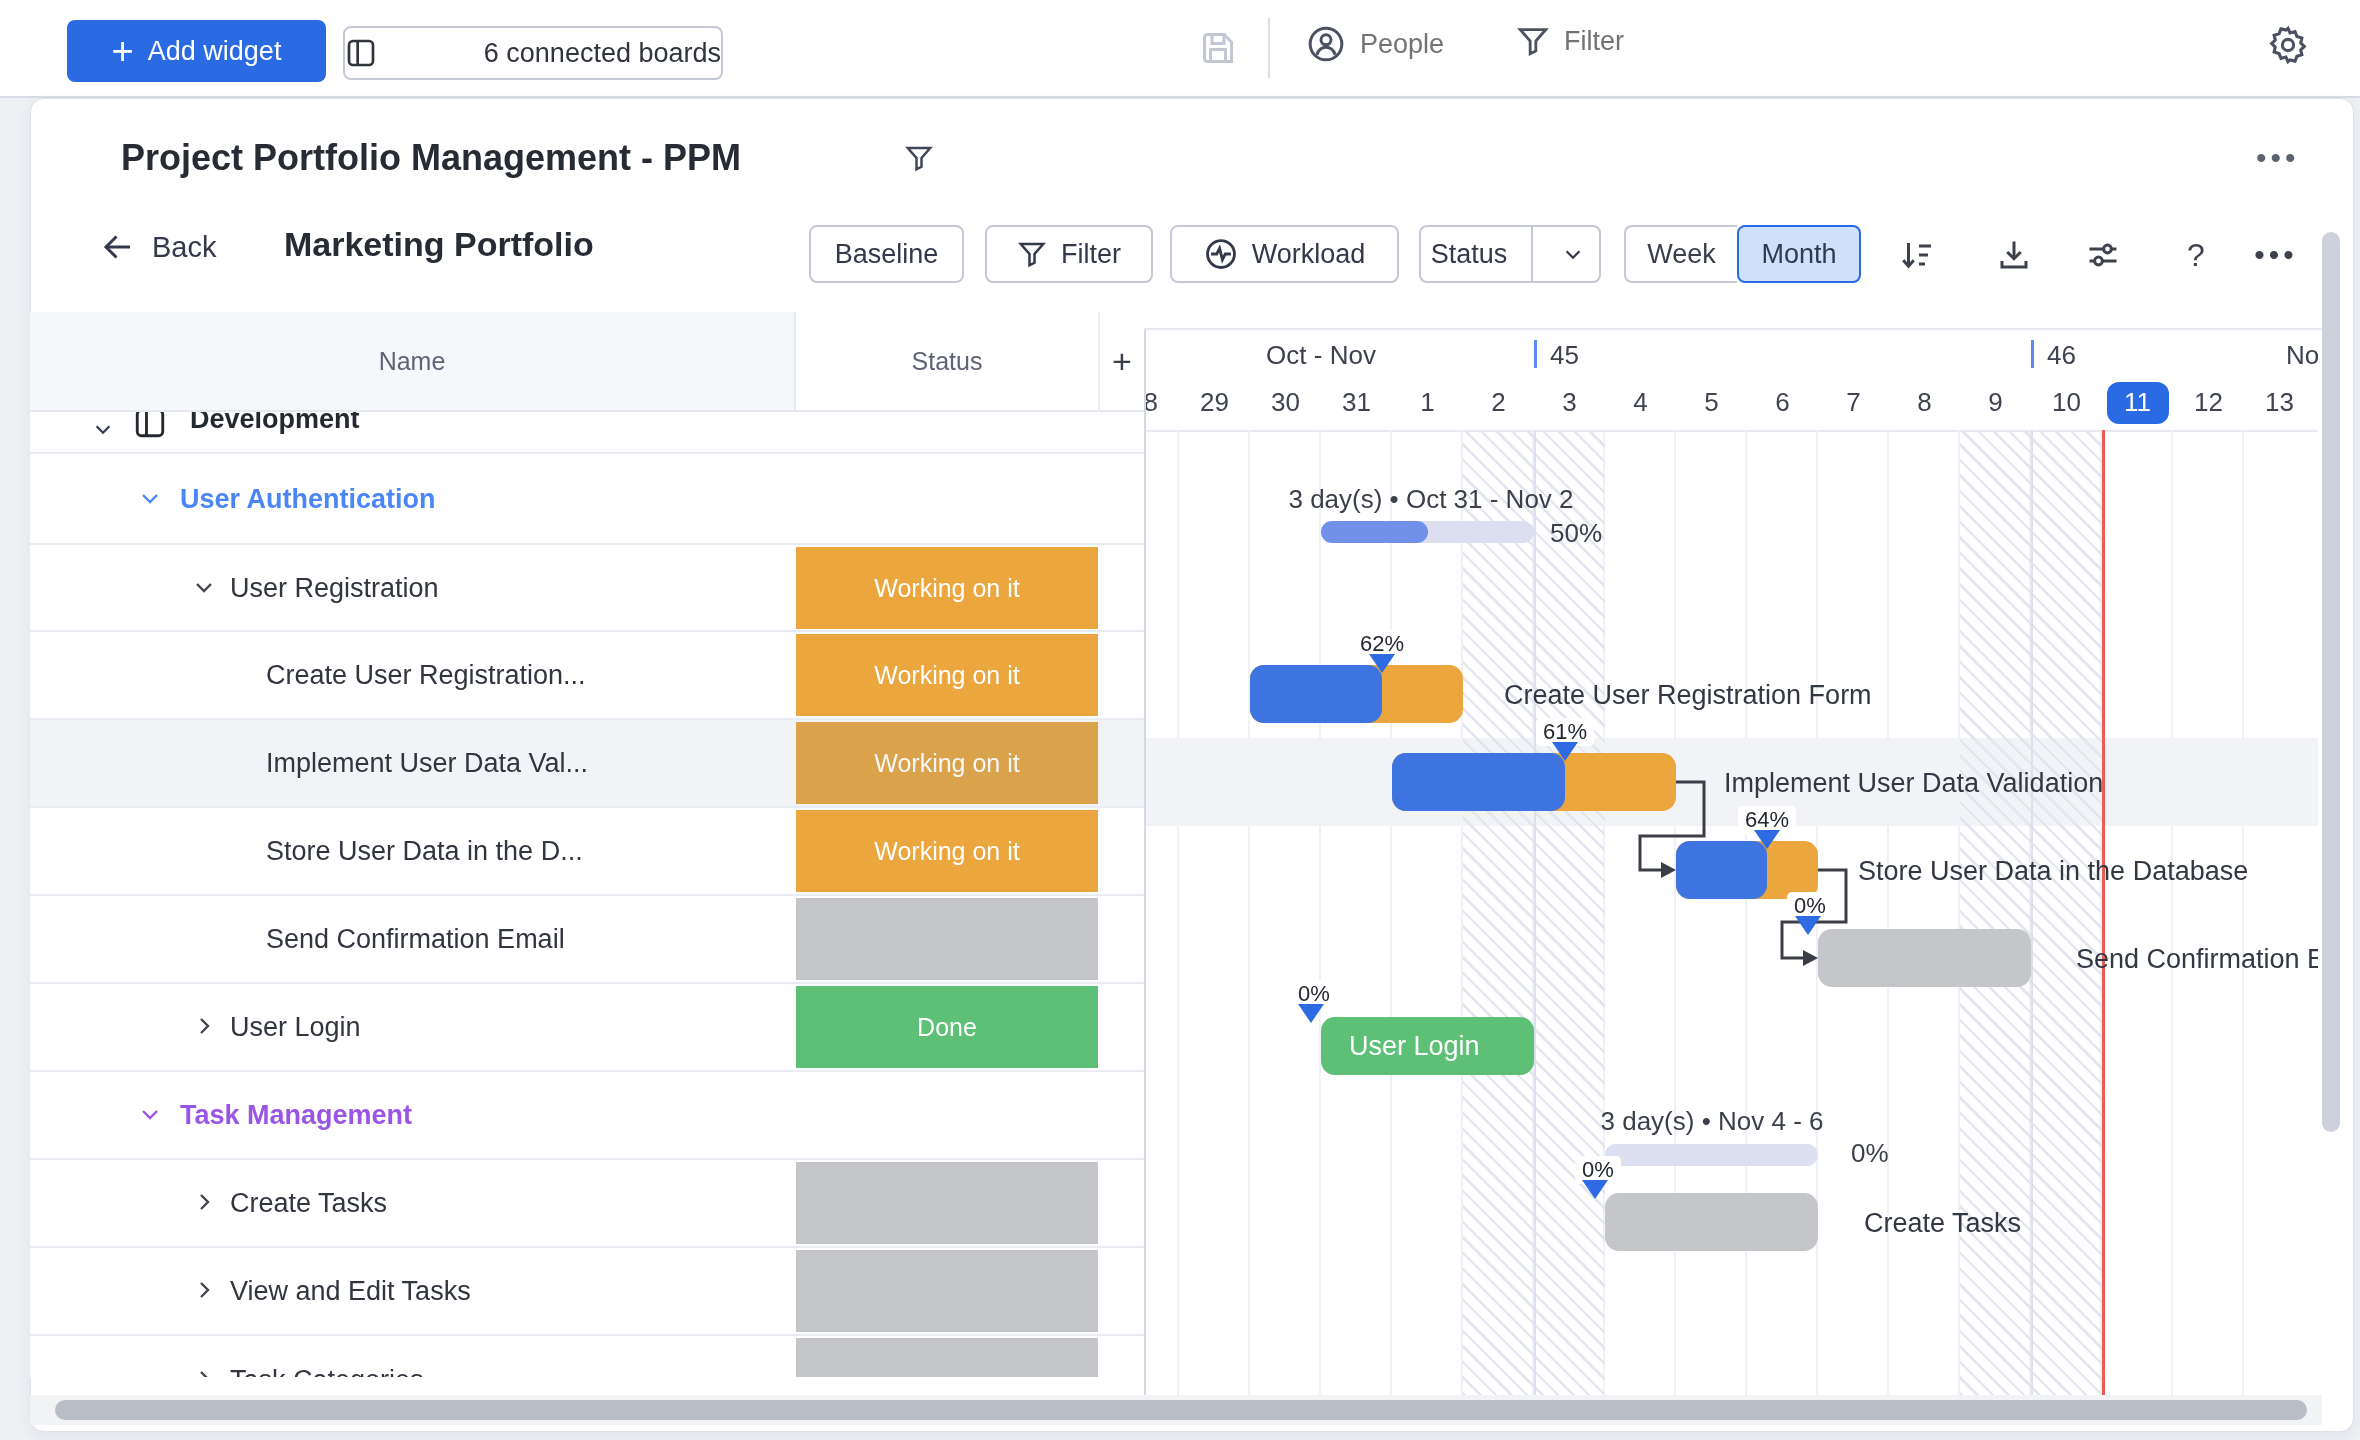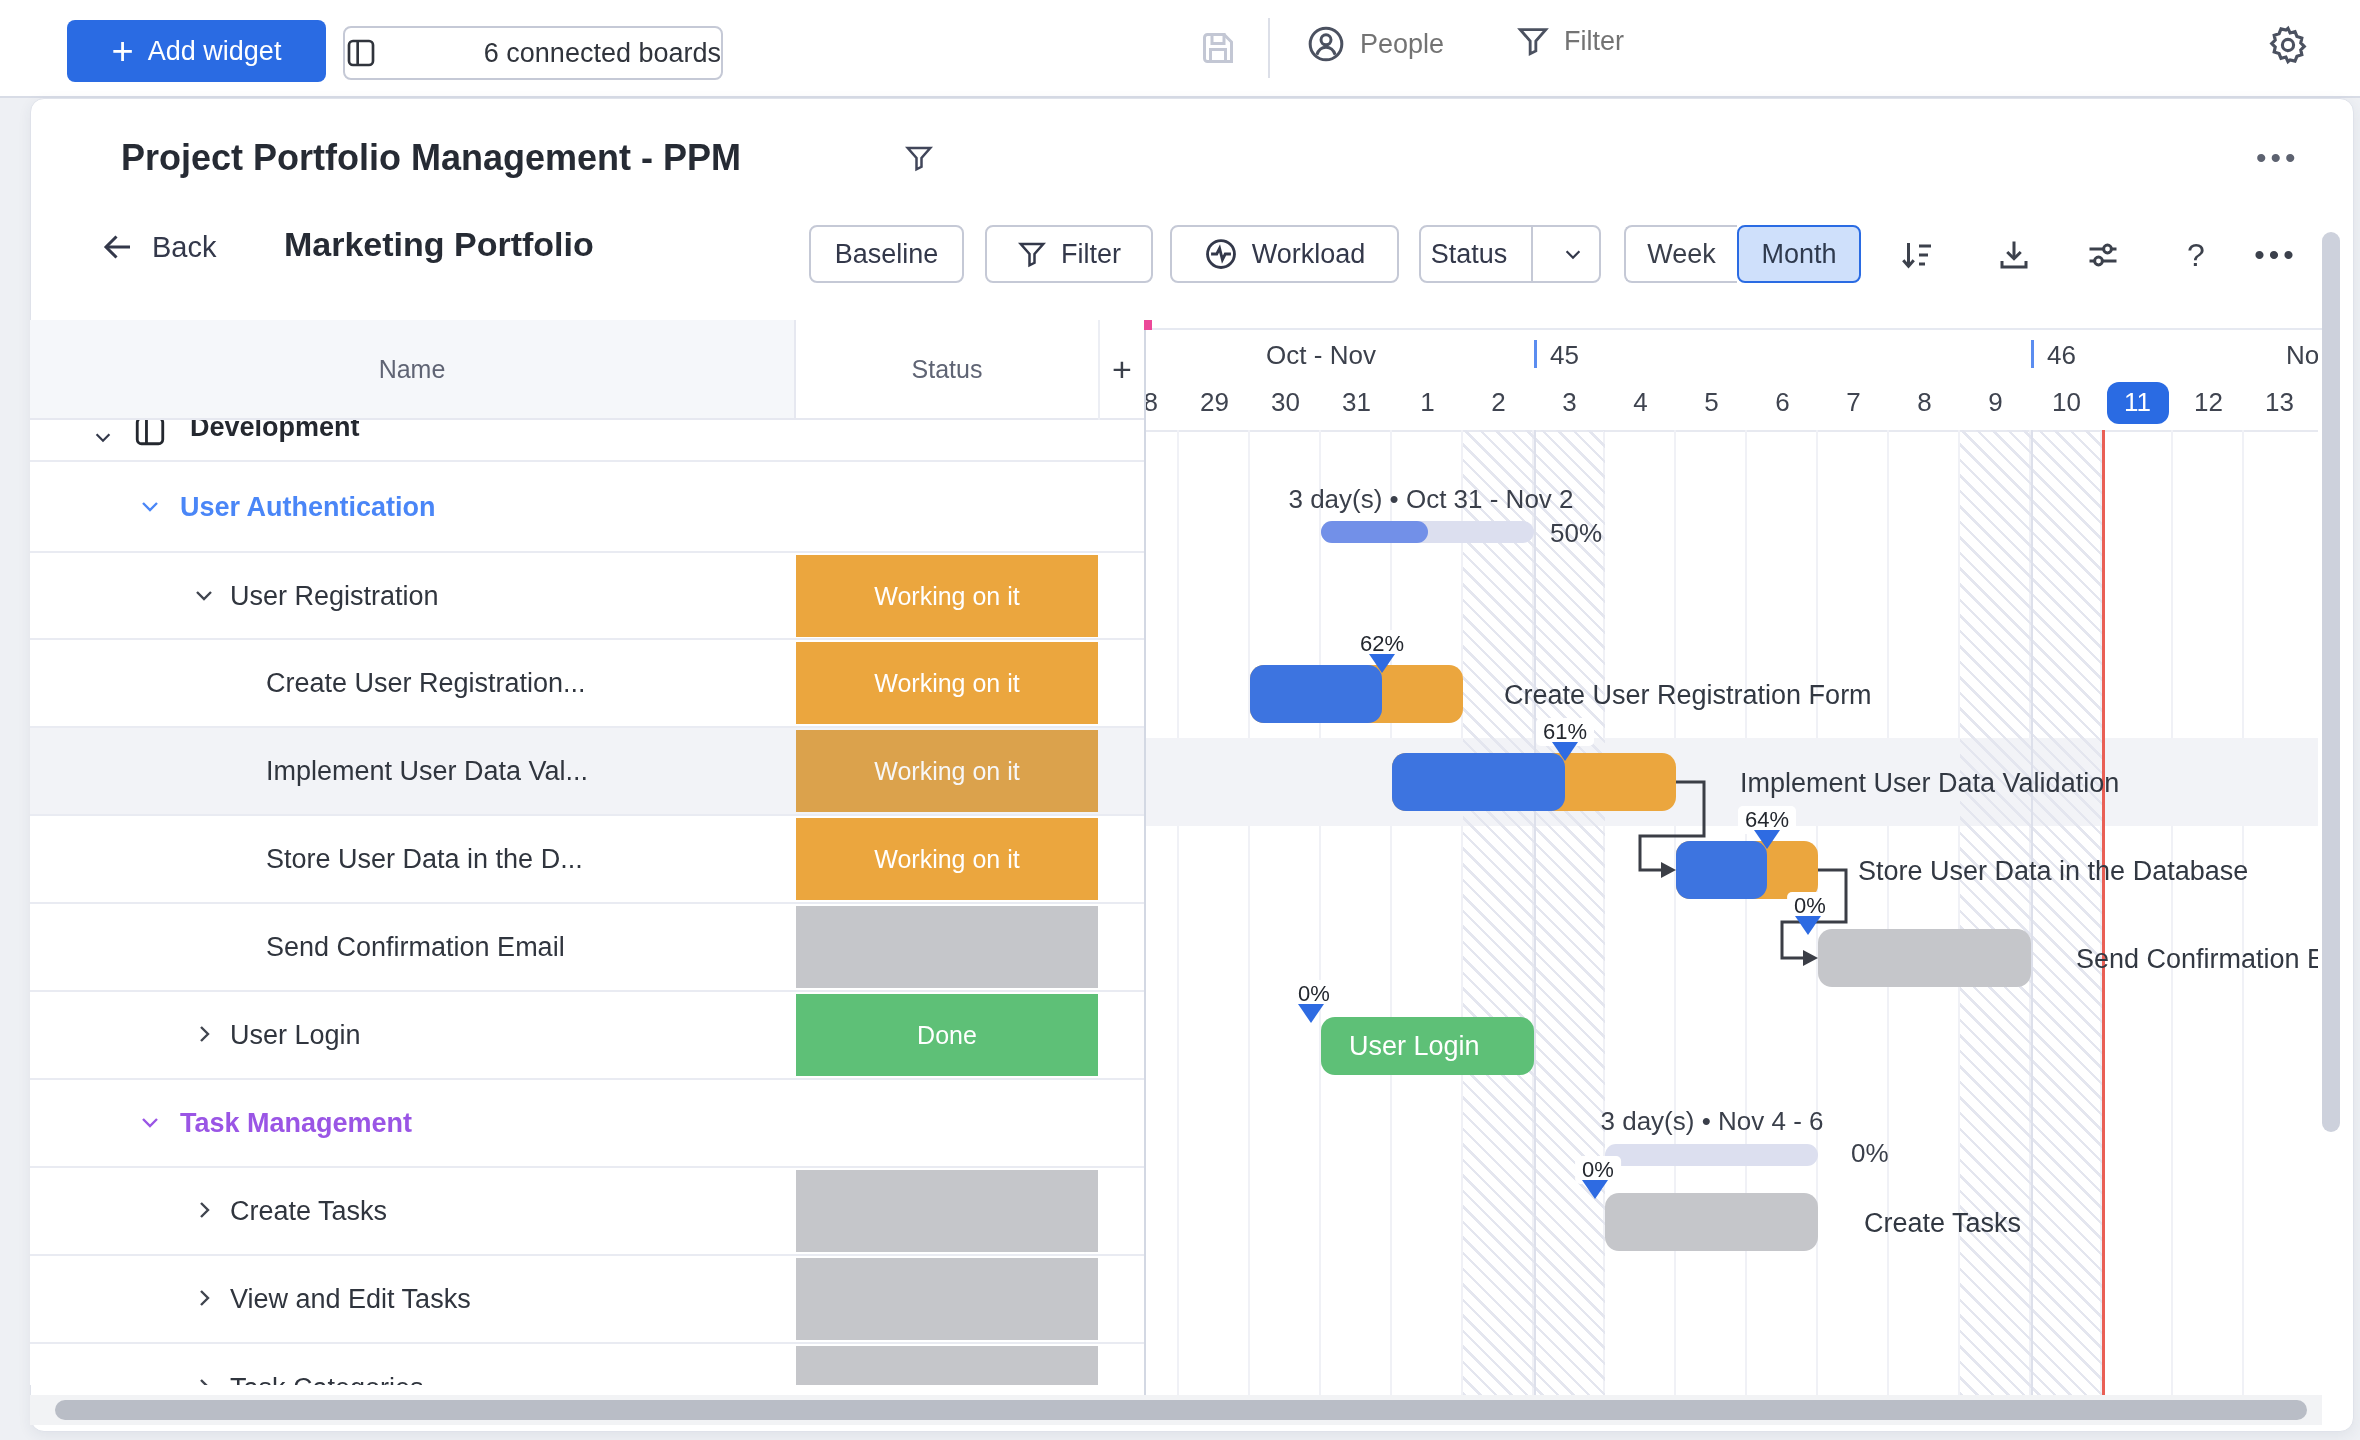--- a/index.html
+++ b/index.html
@@ -23,21 +23,21 @@
   
   .sbtn{position:absolute;display:flex;align-items:center;justify-content:center;gap:14px;height:58px;
     background:#fff;border:2px solid #c5c9d6;border-radius:8px;font-size:27px;color:#33384a;cursor:pointer;box-sizing:border-box;}
   .toggle{position:absolute;display:flex;height:58px;box-sizing:border-box;}
   .tg{display:flex;align-items:center;justify-content:center;height:58px;box-sizing:border-box;font-size:27px;color:#3a3f4b;cursor:pointer;}
   .tg.left{width:113px;border:2px solid #c5c9d6;border-right:none;border-radius:8px 0 0 8px;background:#fff;}
   .tg.right{width:124px;border:2px solid #2a6be3;border-radius:8px;background:#cfe0fb;color:#2f3a4e;}
   .ibtn{position:absolute;width:46px;height:52px;display:flex;align-items:center;justify-content:center;cursor:pointer;color:#3c414c;font-size:30px;}
   
   #panel-sep{position:absolute;left:30px;top:328px;width:2292px;height:2px;background:#e6e9f1;}
-  #table-pane{position:absolute;left:30px;top:320px;width:1114px;height:1065px;background:#ec4899;overflow:hidden;padding-left:8px;}
+  #table-pane{position:absolute;left:30px;top:312px;width:1114px;height:1065px;background:#ec4899;overflow:hidden;}
   .th{position:absolute;top:0;height:100px;display:flex;align-items:center;justify-content:center;
     font-size:25px;color:#5f6474;box-sizing:border-box;border-bottom:2px solid #e6e8f0;}
   .trow{position:absolute;left:0;width:1114px;height:88px;border-bottom:2px solid #e9ebf2;box-sizing:border-box;background:#fff;overflow:hidden;cursor:pointer;}
   .trow.hl{background:#f2f3f7;}
   .rname{position:absolute;top:50%;transform:translateY(-50%);font-size:27px;color:#30353e;white-space:nowrap;}
   .rname.b{font-weight:700;}
   .chev{position:absolute;top:50%;transform:translateY(-50%);width:26px;height:26px;color:#40454f;}
   .stcell{position:absolute;left:766px;top:2px;width:302px;height:82px;display:flex;align-items:center;justify-content:center;
     color:#fff;font-size:25px;cursor:pointer;}
   .st-working{background:#eba63e;}
@@ -395,21 +395,21 @@
       </div>
       <div class="pct" style="left:236px;top:200px;">62%</div>
       <div class="tri" style="left:223px;top:224px;"></div>
       <div class="bar-label" style="left:358px;top:250px;">Create User Registration Form</div>
 
       <div class="gbar" style="left:246px;top:323px;width:284px;background:#eba63e;">
         <div class="fill" style="width:173px;"></div>
       </div>
       <div class="pct" style="left:419px;top:288px;">61%</div>
       <div class="tri" style="left:406px;top:312px;"></div>
-      <div class="bar-label" style="left:578px;top:338px;margin-left:16px;">Implement User Data Validation</div>
+      <div class="bar-label" style="left:578px;top:338px;">Implement User Data Validation</div>
 
       <div class="gbar" style="left:530px;top:411px;width:142px;background:#eba63e;">
         <div class="fill" style="width:91px;"></div>
       </div>
       <div class="pct" style="left:621px;top:376px;">64%</div>
       <div class="tri" style="left:608px;top:400px;"></div>
       <div class="bar-label" style="left:712px;top:426px;">Store User Data in the Database</div>
 
       <div class="gbar" style="left:672px;top:499px;width:213px;background:#c5c6ca;"></div>
       <div class="pct" style="left:664px;top:462px;">0%</div>

